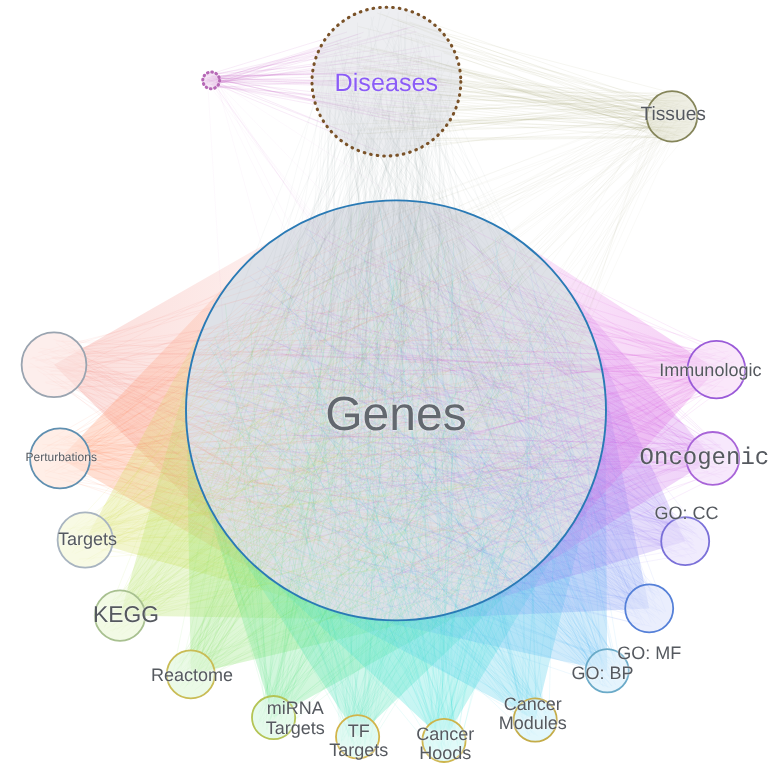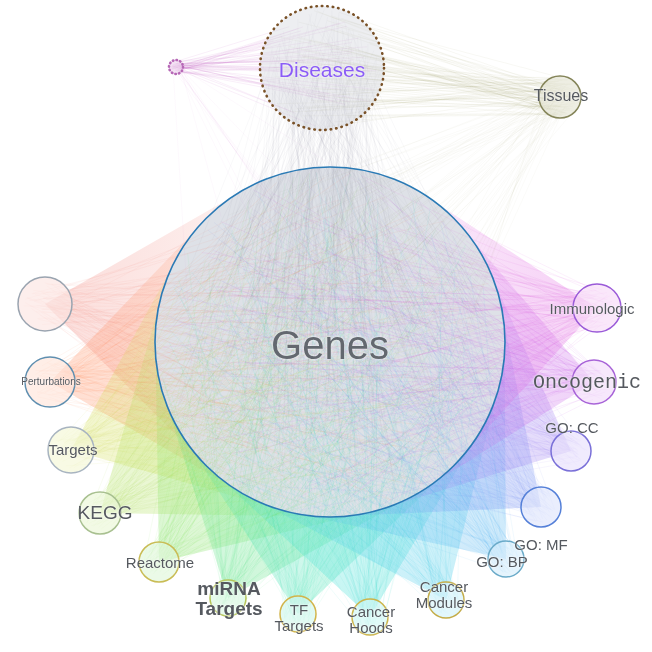--- a/index.html
+++ b/index.html
@@ -1488,21 +1488,21 @@
       </g>
     </svg>
   <div class="labels">
       <div class="node-label" style="left: 330px; top: 345px; font-size: 40px; color: rgb(99, 104, 111);">Genes</div>
       <div class="node-label" style="left: 322px; top: 70px; font-size: 21px; color: #8b5cf6;">Diseases</div>
       <div class="node-label" style="left: 561px; top: 96px; font-size: 16px;">Tissues</div>
       <div class="node-label" style="left: 51px; top: 382px; font-size: 10px; text-align: center;">Perturbations</div>
       <div class="node-label" style="left: 73px; top: 450px; font-size: 15px;">Targets</div>
       <div class="node-label" style="left: 105px; top: 513px; font-size: 19px;">KEGG</div>
       <div class="node-label" style="left: 160px; top: 563px; font-size: 15px;">Reactome</div>
-      <div class="node-label" style="left: 229px; top: 599px; font-size: 19px; font-weight: bold;">miRNA
+      <div class="node-label" style="left: 246px; top: 599px; font-size: 15px;">miRNA
 Targets</div>
       <div class="node-label" style="left: 299px; top: 618px; font-size: 15px;">TF
 Targets</div>
       <div class="node-label" style="left: 371px; top: 620px; font-size: 15px;">Cancer
 Hoods</div>
       <div class="node-label" style="left: 444px; top: 595px; font-size: 15px;">Cancer
 Modules</div>
       <div class="node-label" style="left: 502px; top: 562px; font-size: 15px;">GO: BP</div>
       <div class="node-label" style="left: 541px; top: 509px; font-size: 15px; margin-top: 36px;">GO: MF</div>
       <div class="node-label" style="left: 572px; top: 428px; font-size: 15px;">GO: CC</div>

